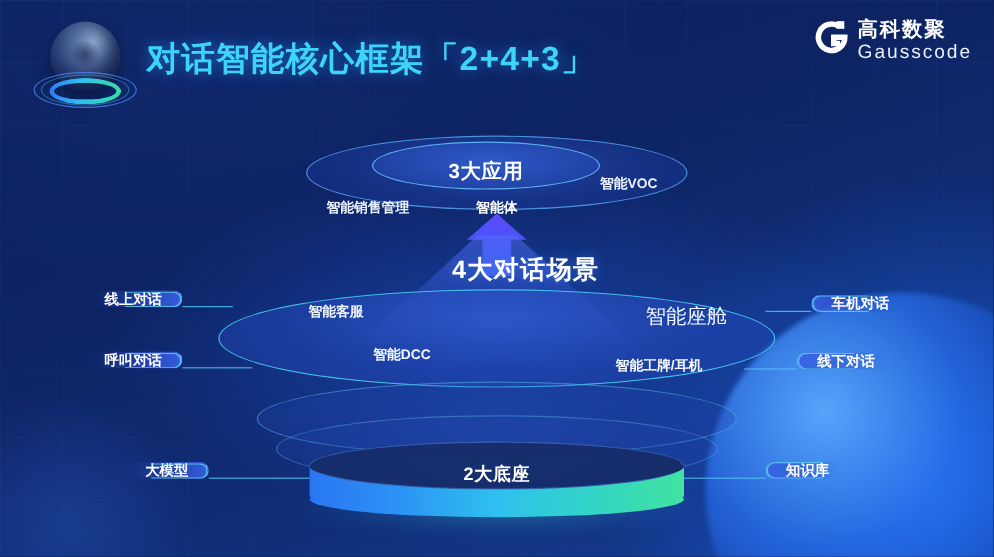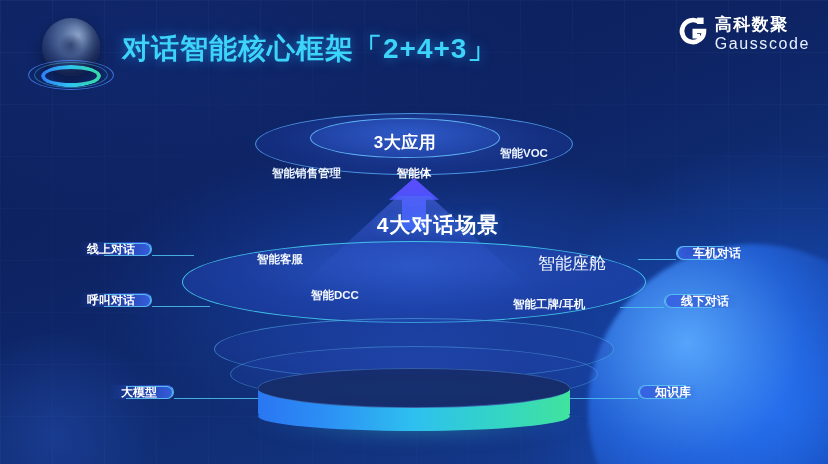--- a/index.html
+++ b/index.html
@@ -214,20 +214,21 @@
   <div class="s-cs">智能客服</div>
   <div class="s-ck">智能座舱</div>
   <div class="s-dcc">智能DCC</div>
   <div class="s-badge">智能工牌/耳机</div>
 
   <div class="cyl-glow"></div>
   <div class="cyl-bot"></div>
   <div class="cyl-body"></div>
   <div class="cyl-top"></div>
   <div class="cyl-mask"></div>
+  <div class="base-title">2大底座</div>
 
   <div class="connector c1"></div>
   <div class="connector c2"></div>
   <div class="connector c3"></div>
   <div class="connector c4"></div>
   <div class="connector c5"></div>
   <div class="connector c6"></div>
 
   <div class="pill left p1">线上对话</div>
   <div class="pill left p2">呼叫对话</div>

